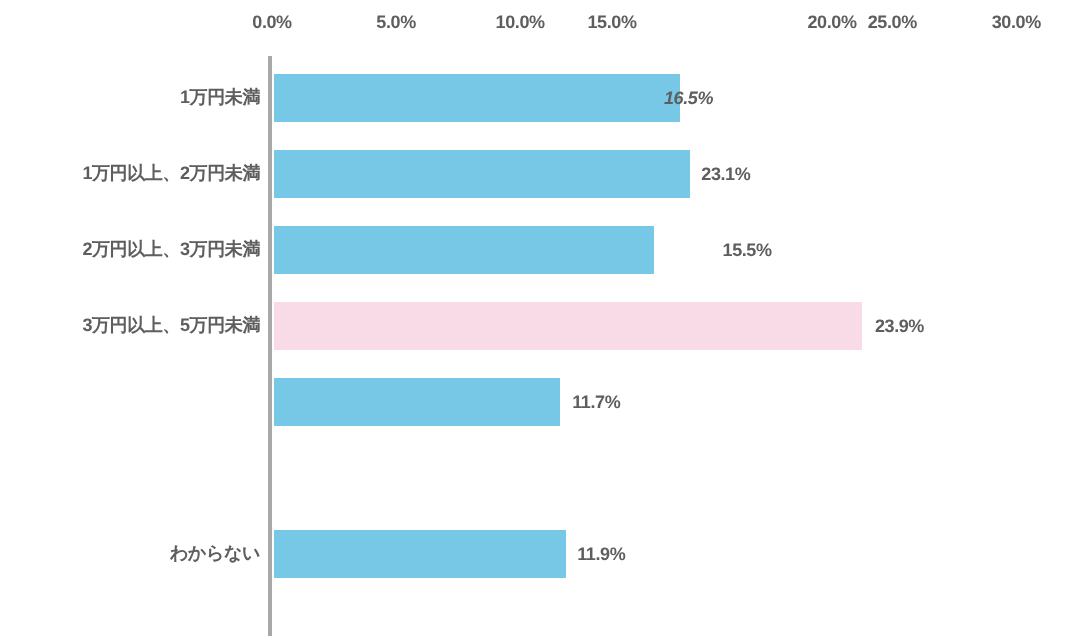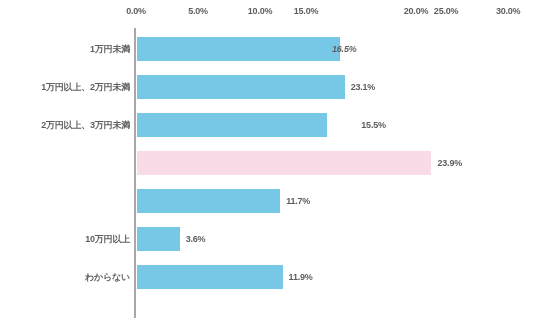--- a/index.html
+++ b/index.html
@@ -140,37 +140,31 @@
         <div class="bar-value" style="left: 350.646px;">23.1%</div>
       </div>
       <div class="bar-row" style="top: 80px;">
         <div class="cat-label">2万円以上、3万円未満</div>
         <div class="bar-track">
           <div class="bar" style="width: 192.278px; background: rgb(118, 200, 230);"></div>
         </div>
         <div class="bar-value" style="left: 333.278px; margin-left: 28px;">15.5%</div>
       </div>
       <div class="bar-row" style="top: 118px;">
+        <div class="cat-label">3万円以上、5万円未満</div>
         <div class="bar-track">
           <div class="bar highlight" style="width: 296.481px; background: rgb(249, 219, 232);"></div>
         </div>
         <div class="bar-value" style="left: 437.481px; text-align: right;">23.9%</div>
       </div>
       <div class="bar-row" style="top: 156px;">
         <div class="bar-track">
           <div class="bar" style="width: 145.139px; background: rgb(118, 200, 230);"></div>
         </div>
         <div class="bar-value" style="left: 286.139px;">11.7%</div>
-      </div>
-      <div class="bar-row" style="top: 194px;">
-        <div class="cat-label">10万円以上</div>
-        <div class="bar-track">
-          <div class="bar" style="width: 44.6582px; background: rgb(118, 200, 230);"></div>
-        </div>
-        <div class="bar-value" style="left: 185.658px;">3.6%</div>
       </div>
       <div class="bar-row" style="top: 232px;">
         <div class="cat-label">わからない</div>
         <div class="bar-track">
           <div class="bar" style="width: 147.62px; background: rgb(118, 200, 230);"></div>
         </div>
         <div class="bar-value" style="left: 288.62px;">11.9%</div>
       </div>
     </div>
 

